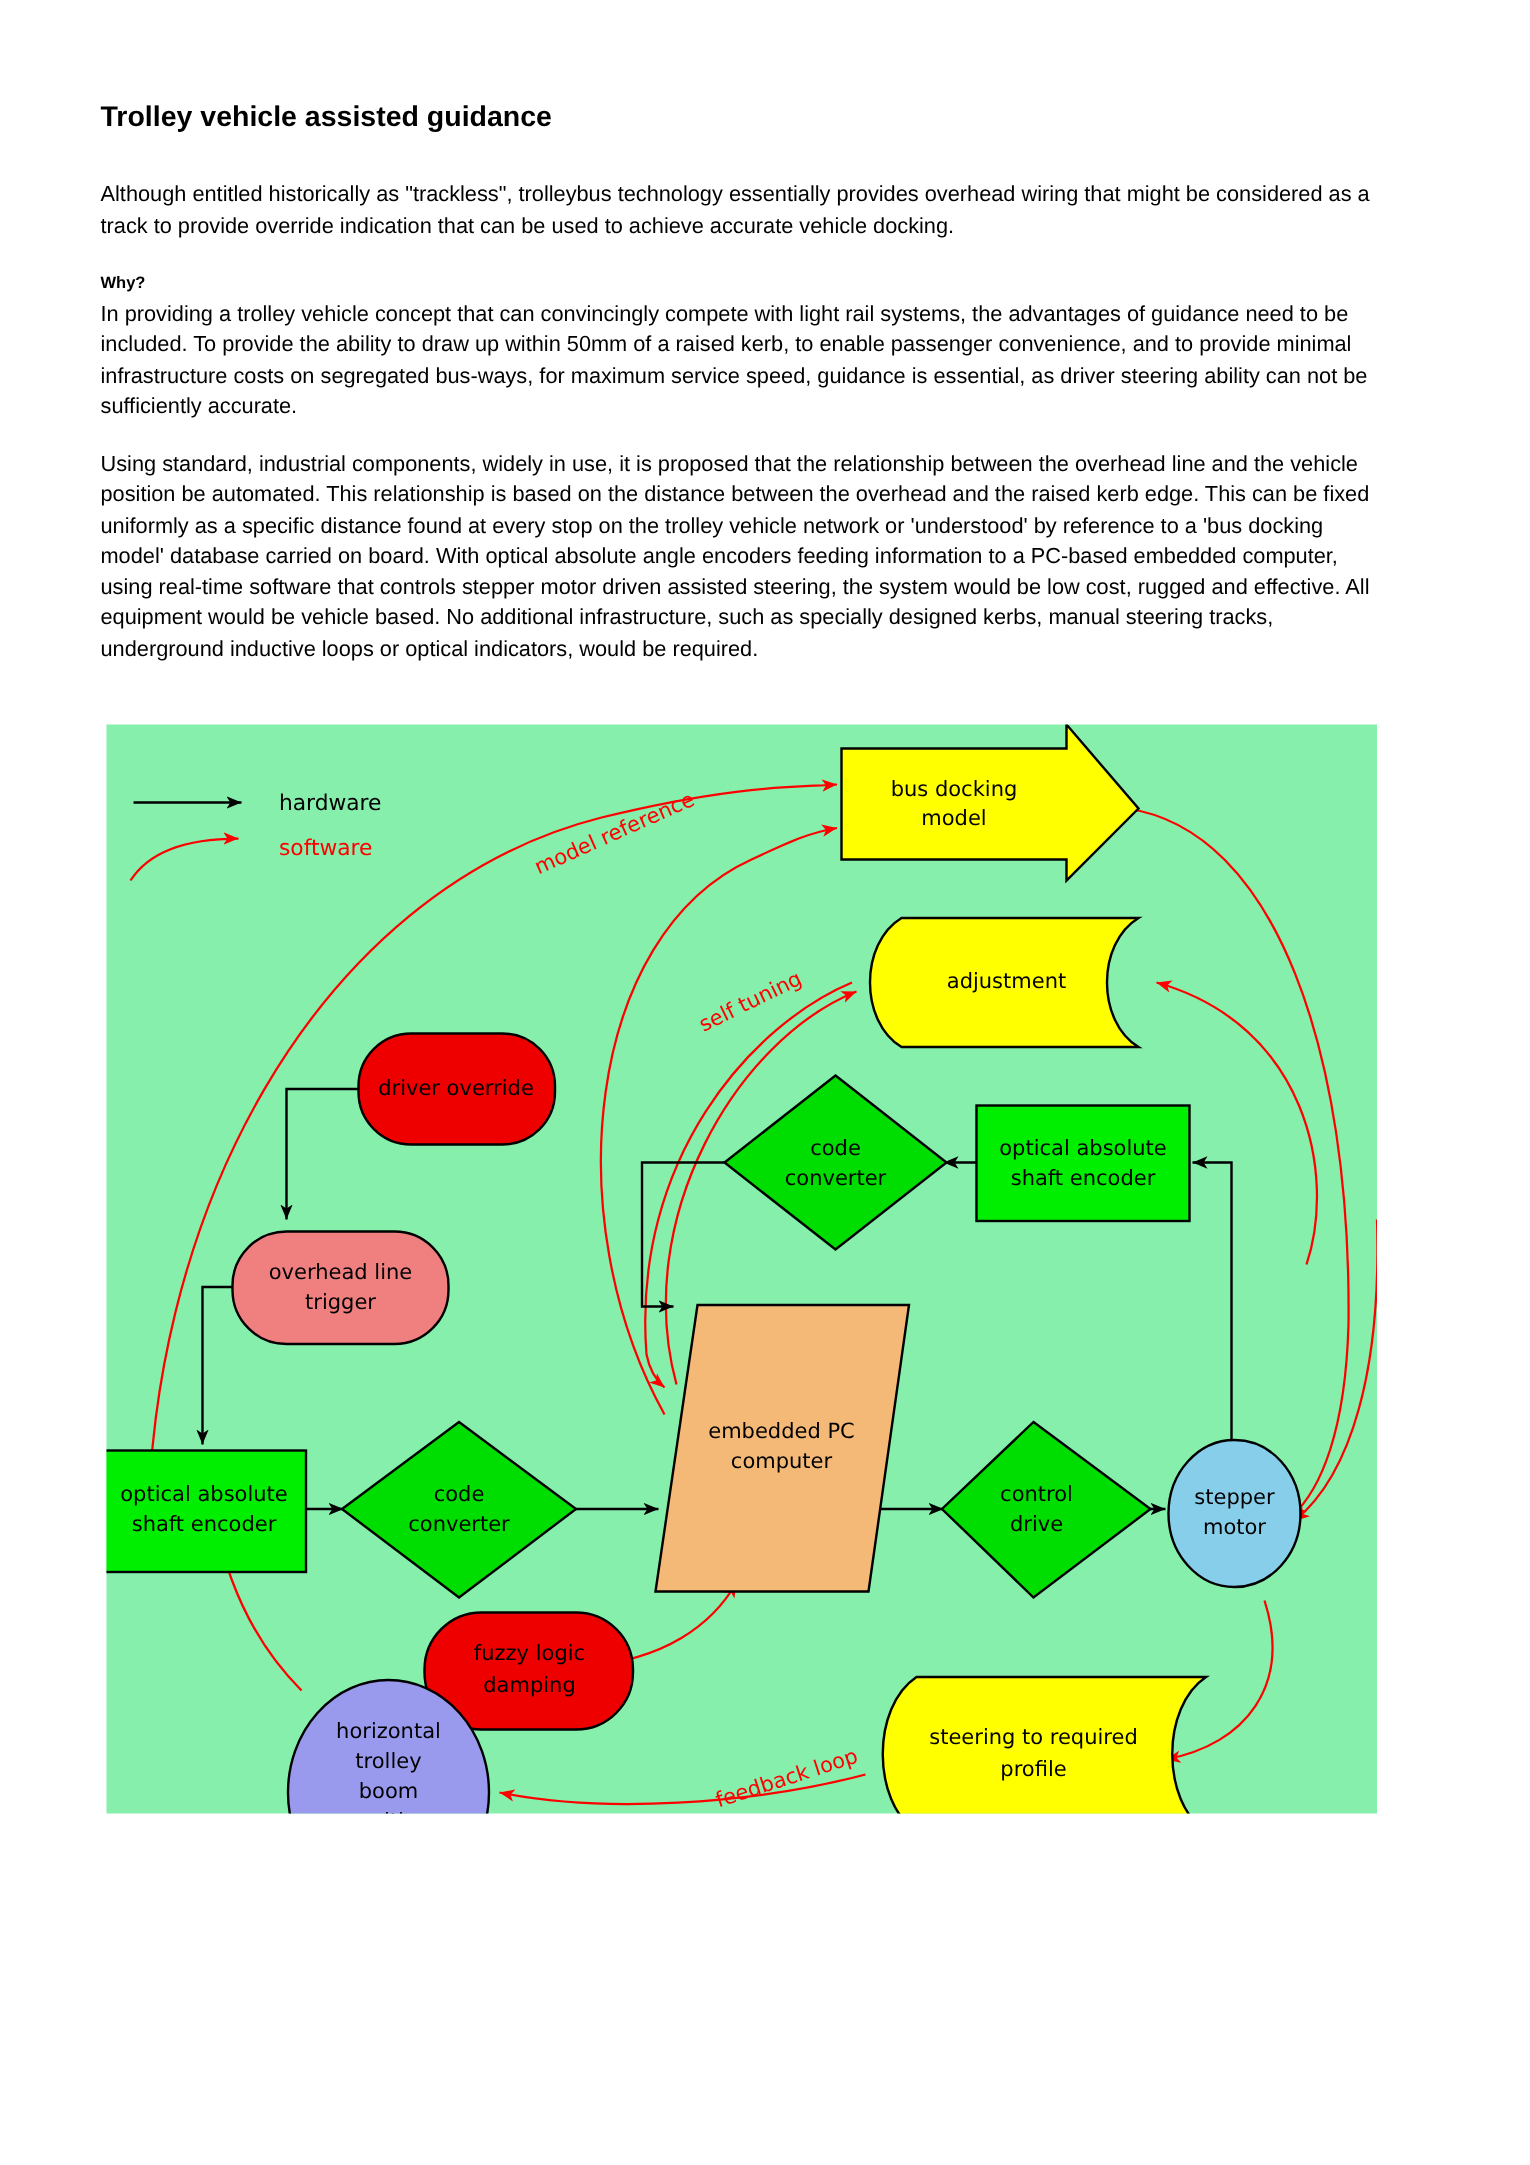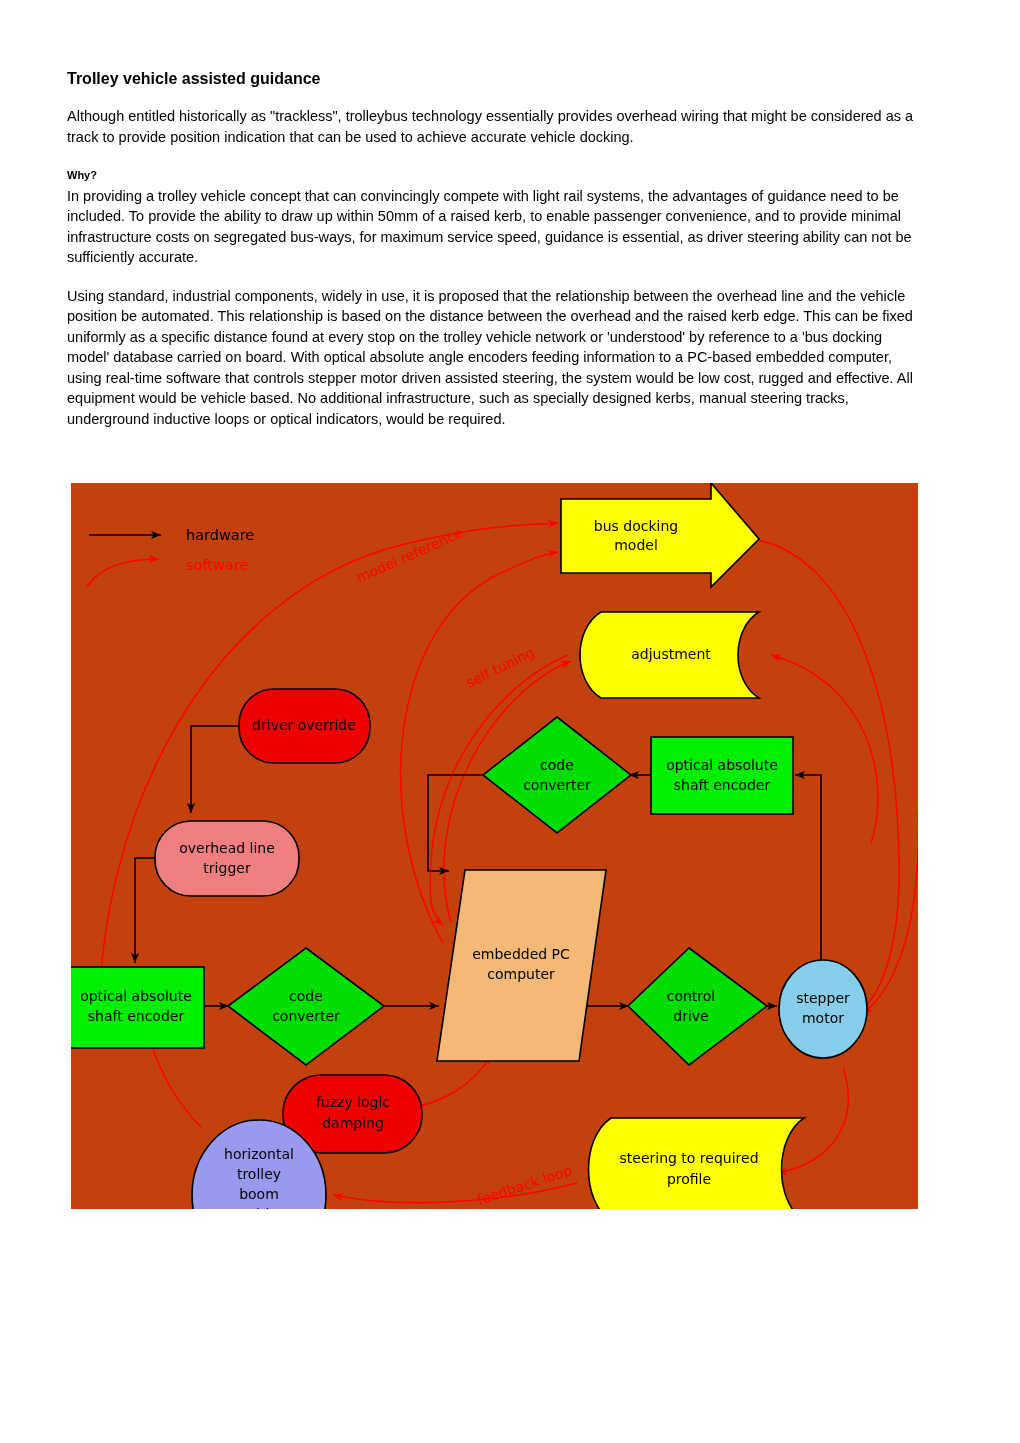--- a/index.html
+++ b/index.html
@@ -21,44 +21,44 @@
     width: 1020px;
     height: 1443px;
   }
   .doc-text {
     position: absolute;
     left: 67px;
     top: 70px;
     width: 861px;
   }
   .doc-title {
-    font-size: 16px;
+    font-size: 19px;
     font-weight: bold;
     line-height: 18px;
-    margin: 0 0 18px 0;
+    margin: 0 0 32px 0;
   }
   .para {
     font-size: 14.5px;
     line-height: 20.5px;
     margin: 0 0 18px 0;
   }
   .para.tight { margin-bottom: 12px; }
   .sec-head {
     font-size: 11px;
     font-weight: bold;
     line-height: 20.5px;
     margin: 0;
   }
   .diagram-wrap {
     position: absolute;
     left: 71px;
     top: 483px;
     width: 847px;
     height: 726px;
-    background: #c2410c;
+    background: #86efac;
   }
   .diagram-wrap svg {
     display: block;
   }
   .nodetext {
     font-family: "DejaVu Sans", sans-serif;
     font-size: 14px;
     fill: #000000;
     text-anchor: middle;
     dominant-baseline: middle;
@@ -89,21 +89,21 @@
     stroke-width: 1.6;
   }
 </style>
 </head>
 <body>
 
 <div class="page">
 
   <div class="doc-text">
     <div class="doc-title">Trolley vehicle assisted guidance</div>
-    <div class="para">Although entitled historically as "trackless", trolleybus technology essentially provides overhead wiring that might be considered as a track to provide position indication that can be used to achieve accurate vehicle docking.</div>
+    <div class="para">Although entitled historically as "trackless", trolleybus technology essentially provides overhead wiring that might be considered as a track to provide override indication that can be used to achieve accurate vehicle docking.</div>
     <div class="sec-head">Why?</div>
     <div class="para">In providing a trolley vehicle concept that can convincingly compete with light rail systems, the advantages of guidance need to be included. To provide the ability to draw up within 50mm of a raised kerb, to enable passenger convenience, and to provide minimal infrastructure costs on segregated bus-ways, for maximum service speed, guidance is essential, as driver steering ability can not be sufficiently accurate.</div>
     <div class="para tight">Using standard, industrial components, widely in use, it is proposed that the relationship between the overhead line and the vehicle position be automated. This relationship is based on the distance between the overhead and the raised kerb edge. This can be fixed uniformly as a specific distance found at every stop on the trolley vehicle network or 'understood' by reference to a 'bus docking model' database carried on board. With optical absolute angle encoders feeding information to a PC-based embedded computer, using real-time software that controls stepper motor driven assisted steering, the system would be low cost, rugged and effective. All equipment would be vehicle based. No additional infrastructure, such as specially designed kerbs, manual steering tracks, underground inductive loops or optical indicators, would be required.</div>
   </div>
 
   <div class="diagram-wrap">
     <svg width="847" height="726" viewBox="0 0 847 726" xmlns="http://www.w3.org/2000/svg">
       <defs>
         <marker id="ahblack" markerWidth="11" markerHeight="9" refX="10" refY="4.5" orient="auto" markerUnits="userSpaceOnUse">
           <path d="M0,0.4 L10,4.5 L0,8.6 L2.6,4.5 Z" fill="#000000"></path>

